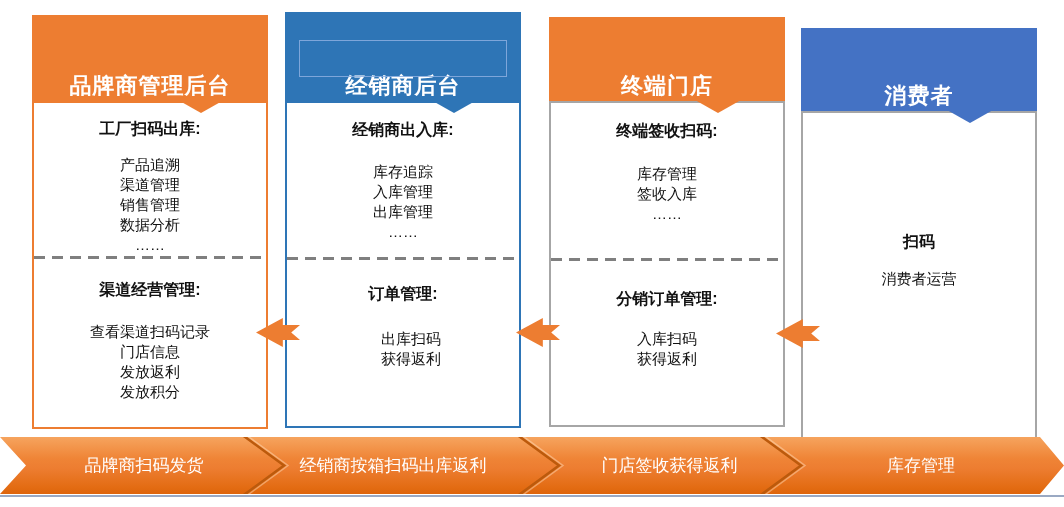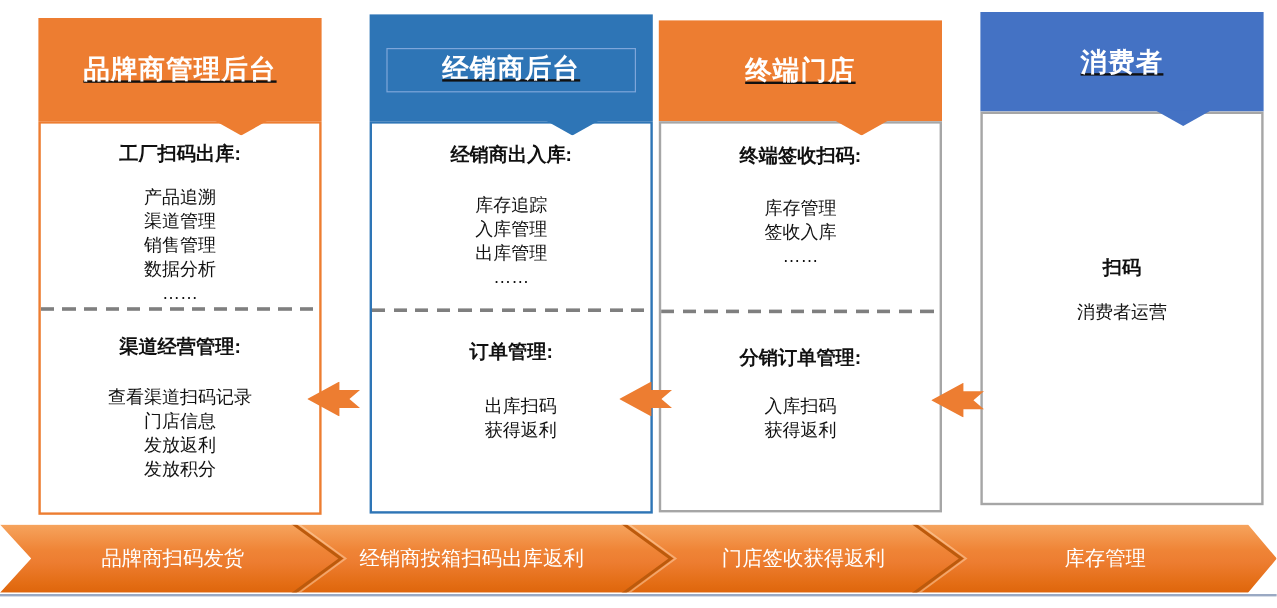--- a/index.html
+++ b/index.html
@@ -4,21 +4,21 @@
 <style>
   html,body{margin:0;padding:0;}
   body{
     width:1064px;height:507px;position:relative;background:#ffffff;
     font-family:"Liberation Sans","DejaVu Sans",sans-serif;
     color:#111;overflow:hidden;
   }
   .col{position:absolute;width:236px;}
   .hdr{
     position:relative;width:100%;
-    display:flex;align-items:center;justify-content:center;text-decoration:underline;
+    display:flex;align-items:flex-end;justify-content:center;
   }
   .hdr-title{color:#fff;font-weight:bold;font-size:22px;letter-spacing:1px;white-space:nowrap;}
   .hdr.orange{background:#ED7D31;}
   .hdr.blue{background:#2E75B6;}
   .hdr.blue2{background:#4472C4;}
   .notch{
     position:absolute;bottom:-12px;left:146px;width:46px;height:13px;z-index:3;
     clip-path:polygon(0 0,100% 0,50% 100%);
   }
   .titlebox{
@@ -78,21 +78,21 @@
     <div class="sec-title" style="top:177px;">渠道经营管理:</div>
     <div class="items" style="top:219px;">
       <div>查看渠道扫码记录</div>
       <div>门店信息</div>
       <div>发放返利</div>
       <div>发放积分</div>
     </div>
   </div>
 </div>
 
-<div class="col" style="left:308px;top:12px;">
+<div class="col" style="left:285px;top:12px;">
   <div class="hdr blue" style="height:89px;">
     <div class="titlebox"></div>
     <span class="hdr-title">经销商后台</span>
     <div class="notch" style="background:#2E75B6;"></div>
   </div>
   <div class="panel-body" style="height:327px;border-color:#2E75B6;">
     <div class="sec-title" style="top:17px;">经销商出入库:</div>
     <div class="items" style="top:59px;">
       <div>库存追踪</div>
       <div>入库管理</div>
@@ -122,21 +122,21 @@
     </div>
     <div class="divider" style="top:155px;"></div>
     <div class="sec-title" style="top:186px;">分销订单管理:</div>
     <div class="items" style="top:226px;">
       <div>入库扫码</div>
       <div>获得返利</div>
     </div>
   </div>
 </div>
 
-<div class="col" style="left:801px;top:10px;margin-left:16px;">
+<div class="col" style="left:801px;top:28px;">
   <div class="hdr blue2" style="height:83px;">
     <span class="hdr-title">消费者</span>
     <div class="notch" style="background:#4472C4;"></div>
   </div>
   <div class="panel-body" style="height:328px;border-color:#A6A6A6;">
     <div class="sec-title" style="top:119px;">扫码</div>
     <div class="items" style="top:156px;">
       <div>消费者运营</div>
     </div>
   </div>

